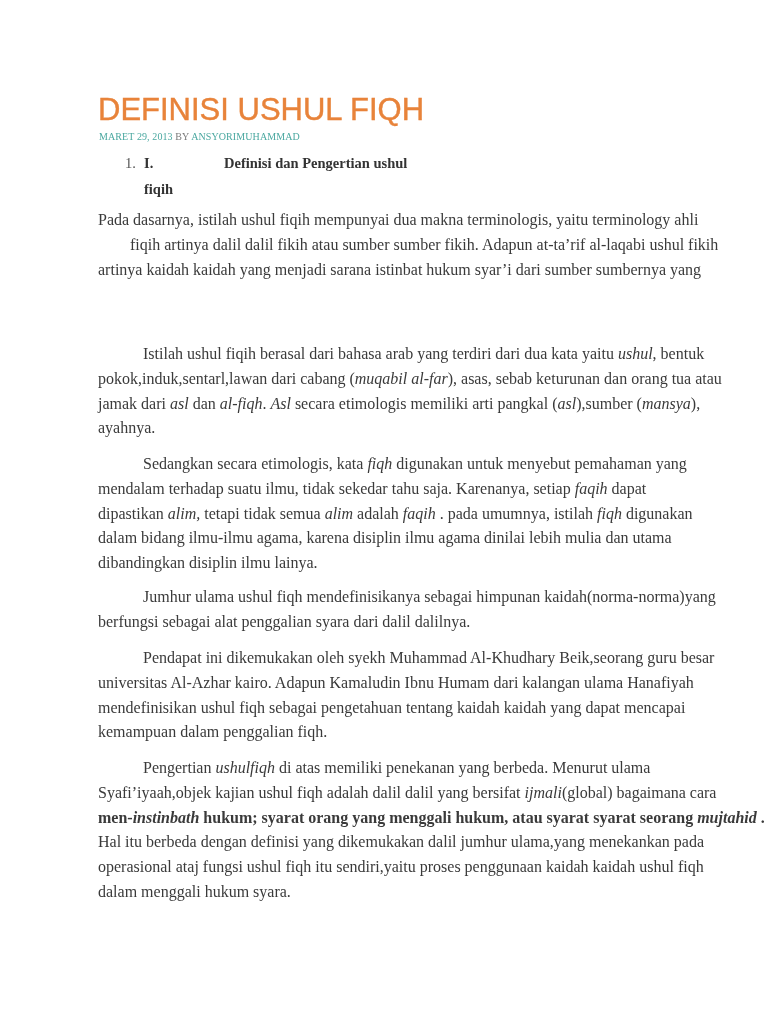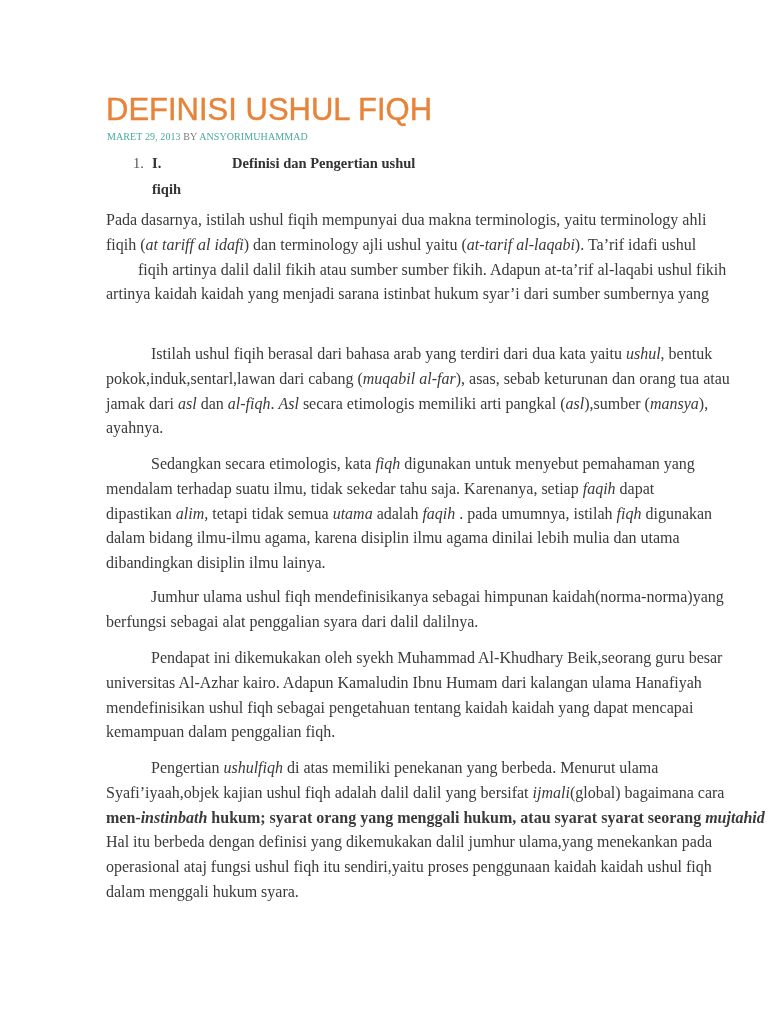--- a/index.html
+++ b/index.html
@@ -1,17 +1,17 @@
 <!DOCTYPE html>
 <html><head>
   <meta charset="utf-8">
   <style>
     html, body { margin: 0; padding: 0; background: #ffffff; }
     body { width: 768px; height: 1024px; overflow: hidden; position: relative; }
-    .page { position: absolute; left: 16px; top: 0; width: 615px; height: 1024px; background: #fff; }
+    .page { position: absolute; left: 8px; top: 0; width: 615px; height: 1024px; background: #fff; }
     .title {
       position: absolute; left: 90px; top: 92px;
       font-family: "Liberation Sans", sans-serif;
       font-size: 31px; font-weight: normal; letter-spacing: 0px;
       color: #e8833a; margin: 0; line-height: 36px;
       -webkit-text-stroke: 0.4px #e8833a;
     }
     .meta {
       position: absolute; left: 91px; top: 131px;
       font-family: "Liberation Serif", serif;
@@ -47,34 +47,33 @@
     <span class="teal">ANSYORIMUHAMMAD</span>
   </div>
 
   <div class="heading">
     <span class="num">1.</span><span class="roman">I.</span><span class="htext">Definisi  dan Pengertian ushul</span>
     <span class="cont">fiqih</span>
   </div>
 
   <div class="para" style="top:208px;">
       <div style="white-space: nowrap;">Pada dasarnya, istilah ushul fiqih mempunyai dua makna terminologis, yaitu terminology ahli</div>
-      <div style="white-space: nowrap;">fiqih (<i>at tariff al idafi</i>) dan terminology ajli ushul yaitu (<i>at-tarif al-laqabi</i>). Ta’rif idafi ushul</div>
       <div style="white-space: nowrap; margin-left: 32px;">fiqih artinya dalil dalil fikih atau sumber sumber fikih. Adapun at-ta’rif al-laqabi ushul fikih</div>
       <div style="white-space: nowrap;">artinya kaidah kaidah yang menjadi sarana istinbat hukum syar’i dari sumber sumbernya yang</div>
     </div>
   <div class="para" style="top:342px;">
       <div style="white-space: nowrap; padding-left: 45px;">Istilah ushul fiqih berasal dari bahasa arab yang terdiri dari dua kata yaitu <i>ushul</i>, bentuk</div>
       <div style="white-space: nowrap;">pokok,induk,sentarl,lawan dari cabang (<i>muqabil al-far</i>), asas, sebab keturunan dan orang tua atau</div>
       <div style="white-space: nowrap;">jamak dari <i>asl</i> dan <i>al-fiqh</i>. <i>Asl</i> secara etimologis memiliki arti pangkal (<i>asl</i>),sumber (<i>mansya</i>),</div>
       <div style="white-space: nowrap;">ayahnya.</div>
     </div>
   <div class="para" style="top:452px;">
       <div style="white-space: nowrap; padding-left: 45px;">Sedangkan secara etimologis, kata <i>fiqh</i> digunakan untuk menyebut pemahaman yang</div>
       <div style="white-space: nowrap;">mendalam terhadap suatu ilmu, tidak sekedar tahu saja. Karenanya, setiap  <i>faqih</i> dapat</div>
-      <div style="white-space: nowrap;">dipastikan <i>alim,</i> tetapi tidak semua <i>utama</i> adalah <i>faqih</i> . pada umumnya, istilah <i>fiqh</i> digunakan</div>
+      <div style="white-space: nowrap;">dipastikan <i>alim,</i> tetapi tidak semua <i>alim</i> adalah <i>faqih</i> . pada umumnya, istilah <i>fiqh</i> digunakan</div>
       <div style="white-space: nowrap;">dalam bidang ilmu-ilmu agama, karena disiplin ilmu agama dinilai lebih mulia dan utama</div>
       <div style="white-space: nowrap;">dibandingkan disiplin ilmu lainya.</div>
     </div>
   <div class="para" style="top:585px;">
       <div style="white-space: nowrap; padding-left: 45px;">Jumhur ulama ushul fiqh mendefinisikanya sebagai himpunan kaidah(norma-norma)yang</div>
       <div style="white-space: nowrap;">berfungsi sebagai alat penggalian syara dari dalil dalilnya.</div>
     </div>
   <div class="para" style="top:646px;">
       <div style="white-space: nowrap; padding-left: 45px;">Pendapat ini dikemukakan oleh syekh Muhammad Al-Khudhary Beik,seorang guru besar</div>
       <div style="white-space: nowrap;">universitas Al-Azhar kairo. Adapun Kamaludin Ibnu Humam dari kalangan ulama Hanafiyah</div>

